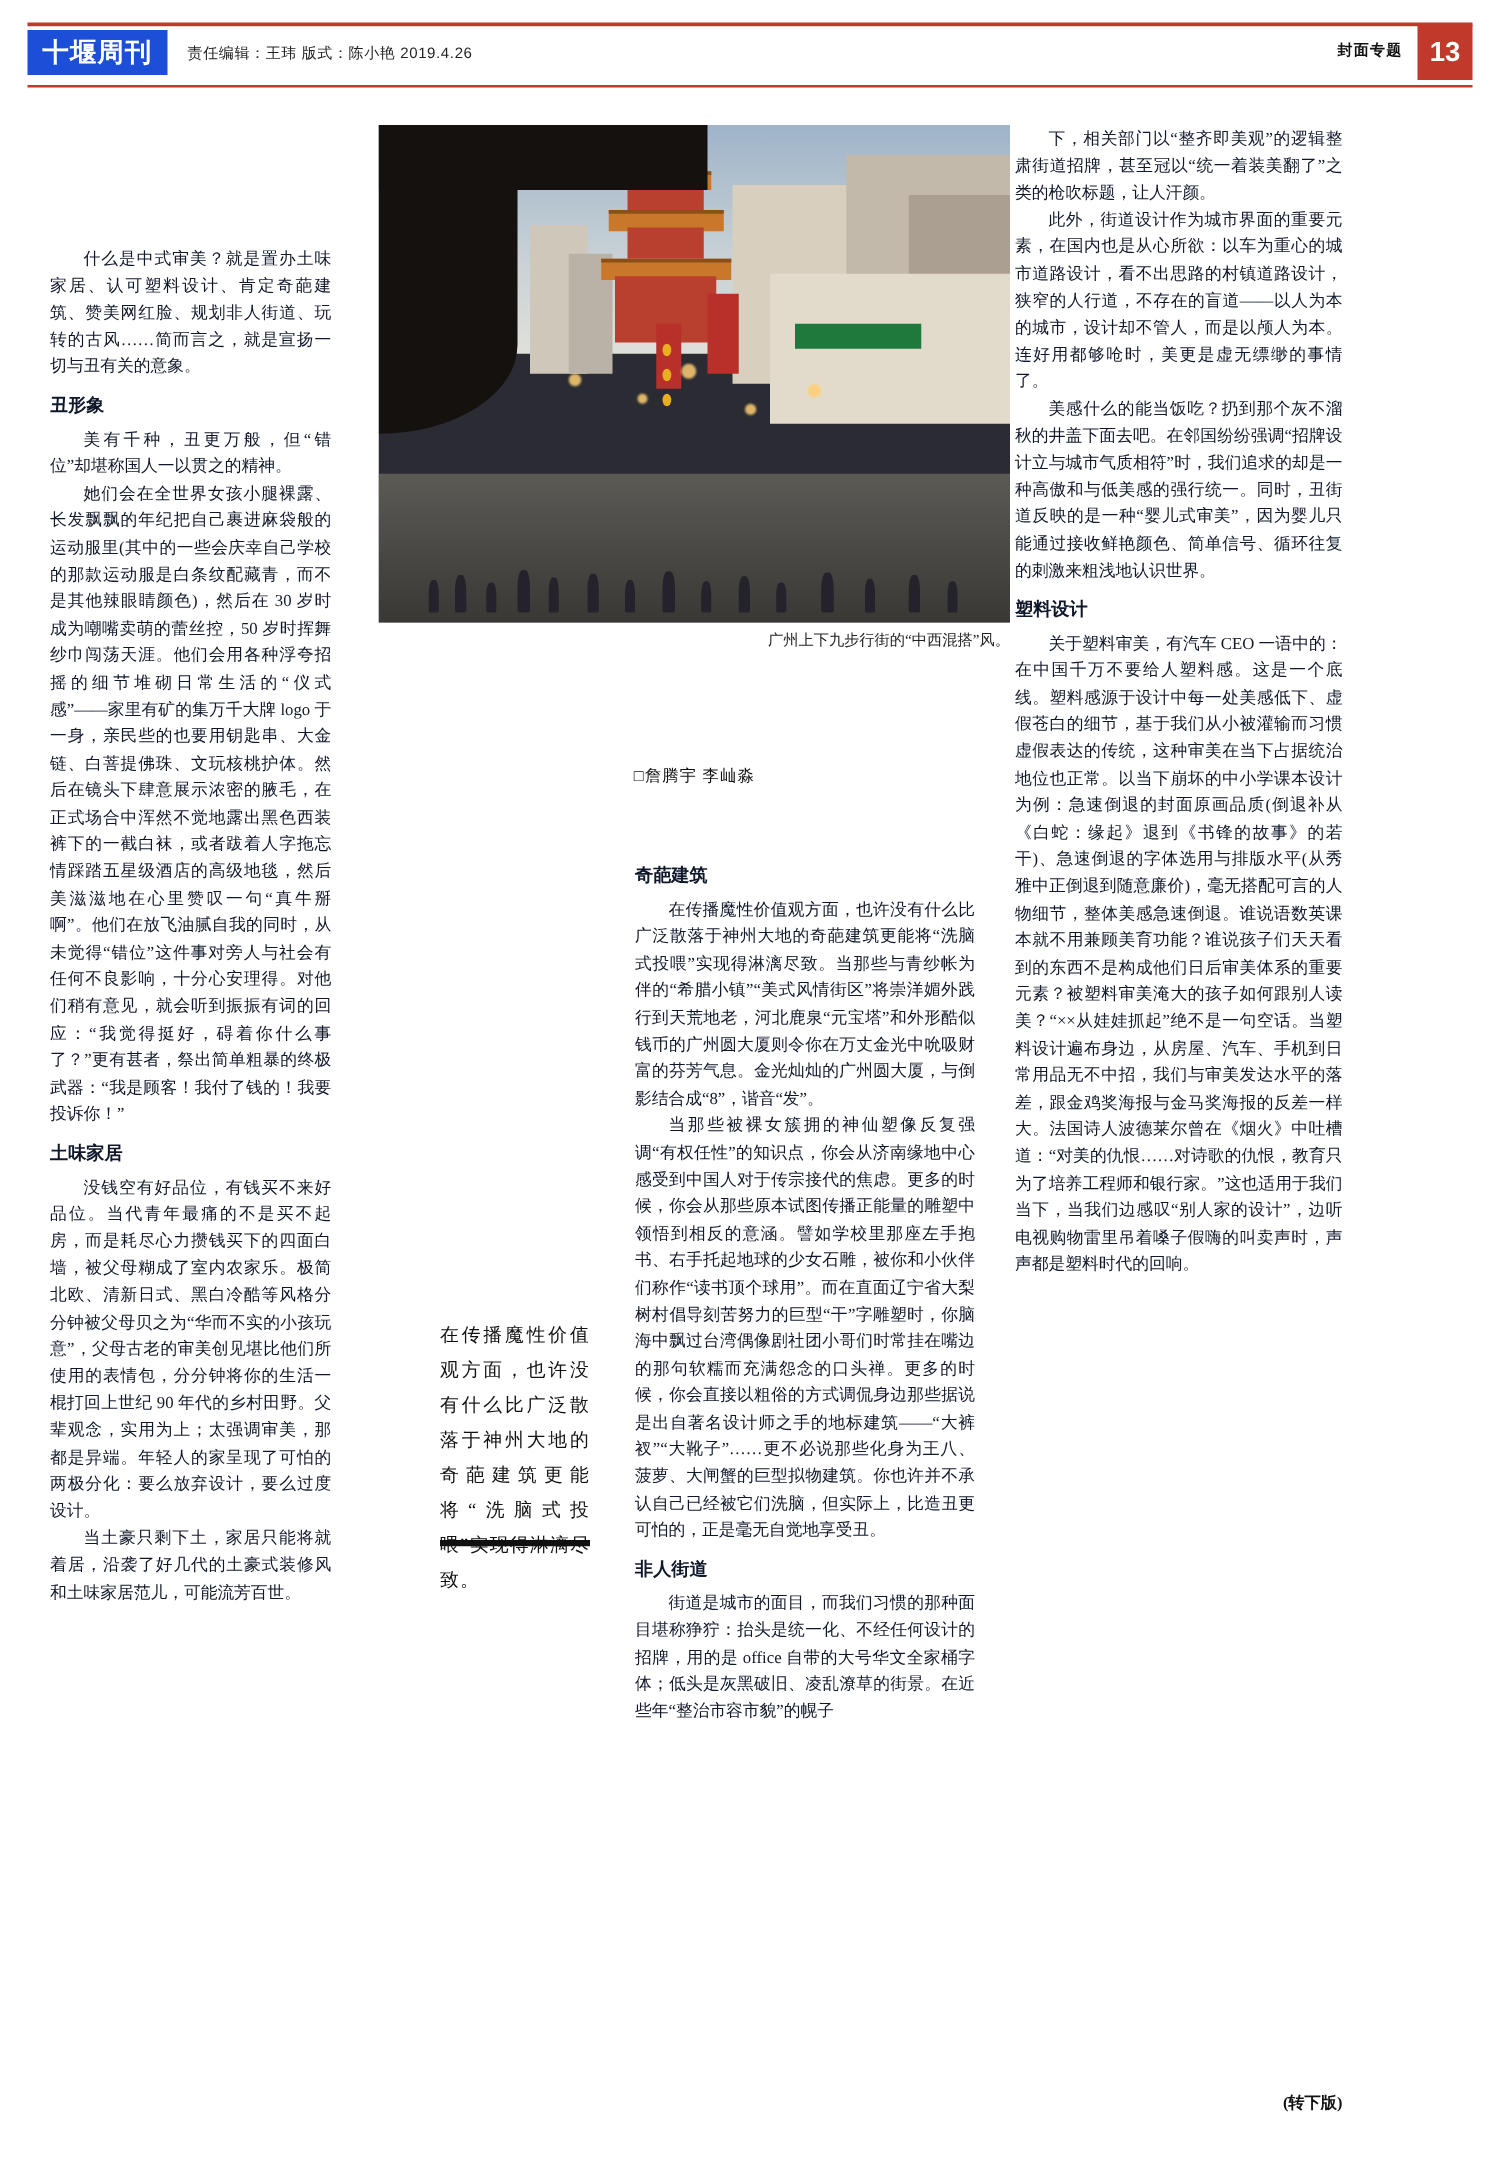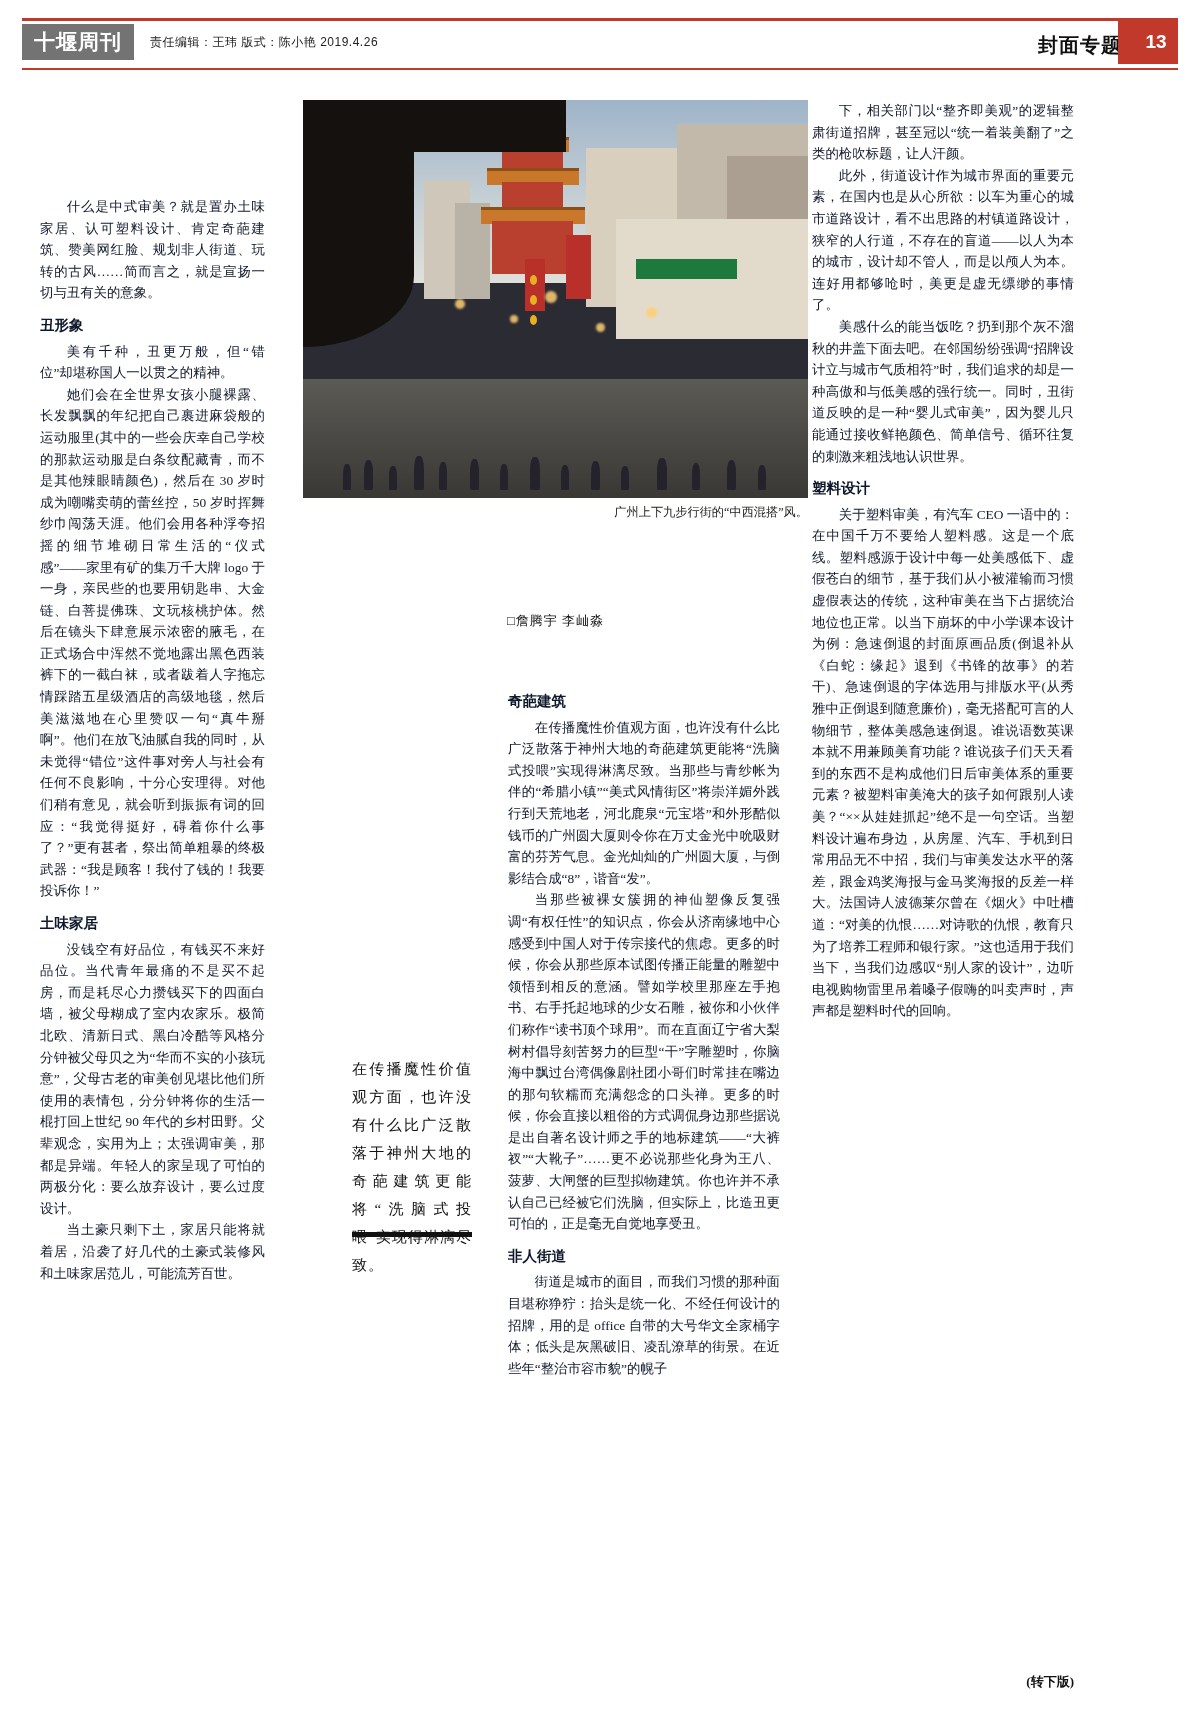--- a/index.html
+++ b/index.html
@@ -46,21 +46,21 @@
     right: 0;
     height: 2px;
     background: #c0392b;
   }
   .logo-box {
     position: absolute;
     top: 6px;
     left: 0;
     width: 112px;
     height: 36px;
-    background: #737373;
+    background: #1d4ed8;
     color: #fff;
     font-family: "Liberation Sans", sans-serif;
     font-weight: bold;
     font-size: 21px;
     letter-spacing: 1px;
     display: flex;
     align-items: center;
     justify-content: center;
   }
   .masthead-credits {
@@ -69,41 +69,40 @@
     top: 16px;
     font-size: 12px;
     color: #222;
     font-family: "Liberation Sans", sans-serif;
     letter-spacing: 0.5px;
   }
   .masthead-section {
     position: absolute;
     right: 56px;
     top: 14px;
-    font-size: 20px;
+    font-size: 12px;
     font-weight: bold;
     font-family: "Liberation Sans", sans-serif;
     color: #111;
     letter-spacing: 1px;
   }
   .page-number {
     position: absolute;
     right: 0;
     top: 2px;
     width: 44px;
     height: 44px;
     background: #c0392b;
     color: #fff;
     font-family: "Liberation Sans", sans-serif;
-    font-size: 19px;
+    font-size: 22px;
     font-weight: bold;
     display: flex;
     align-items: center;
     justify-content: center;
-    padding-left: 16px;
   }
 
   
   .col {
     position: absolute;
     top: 190px;
     font-size: 13.4px;
     line-height: 21.6px;
     text-align: justify;
     color: #0f172a;

